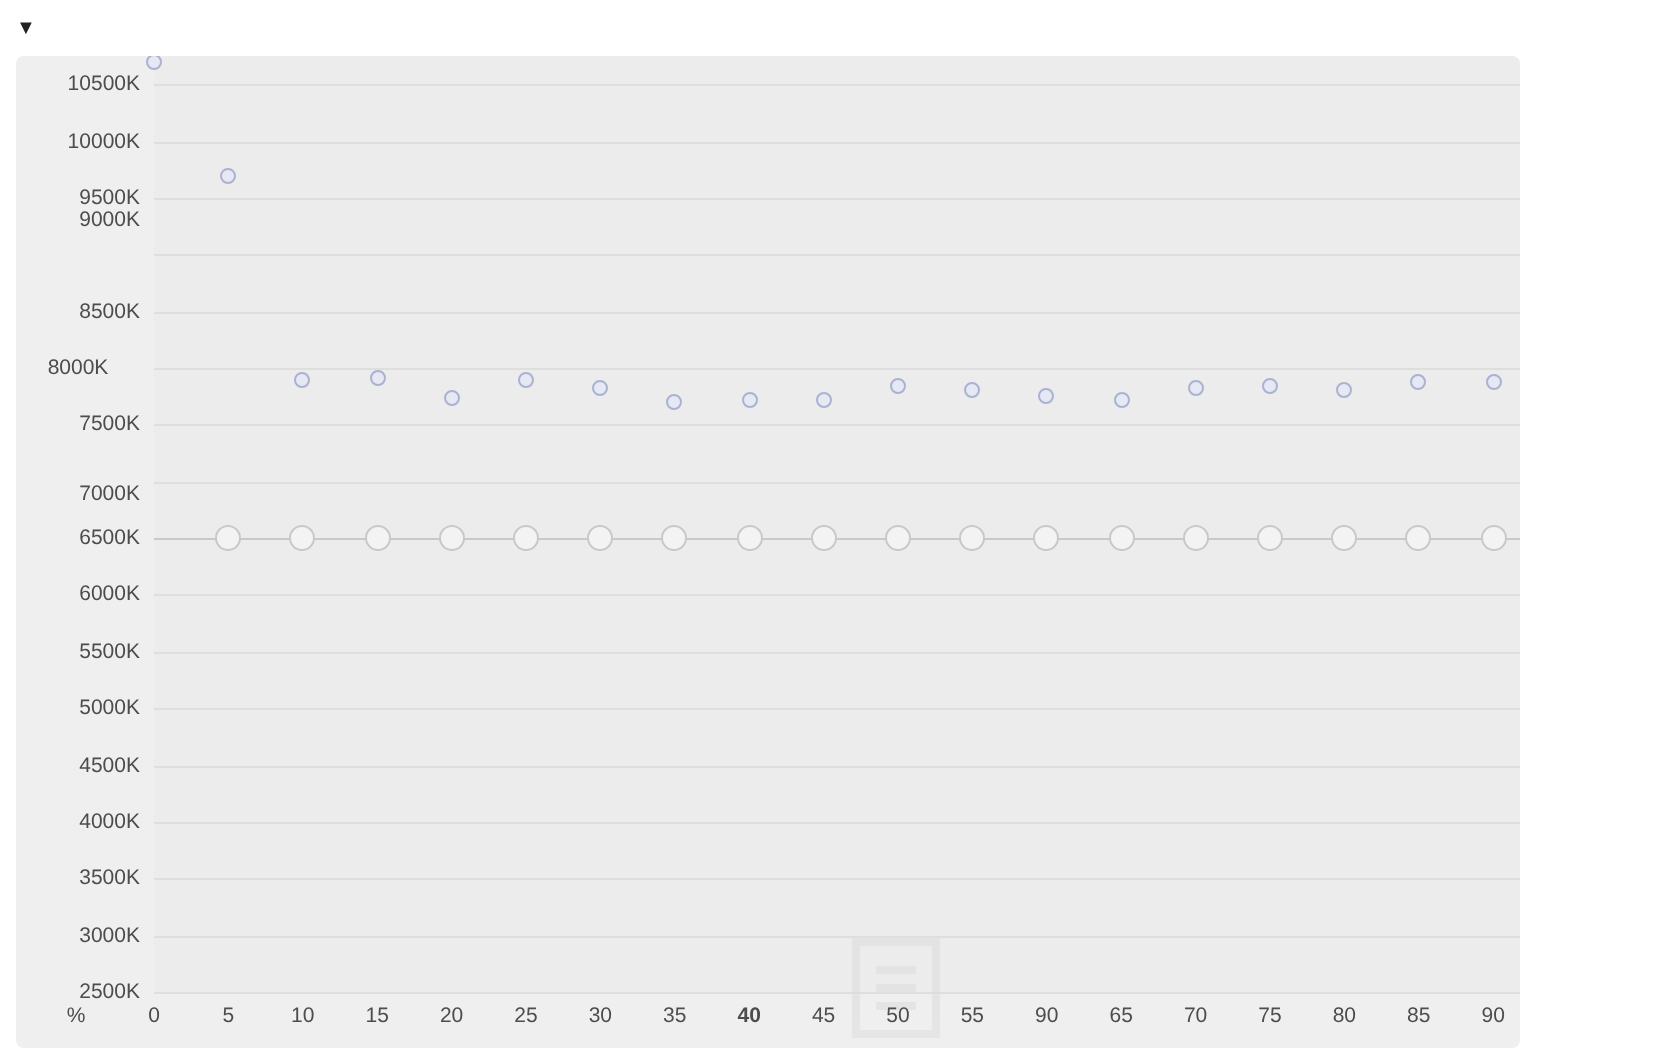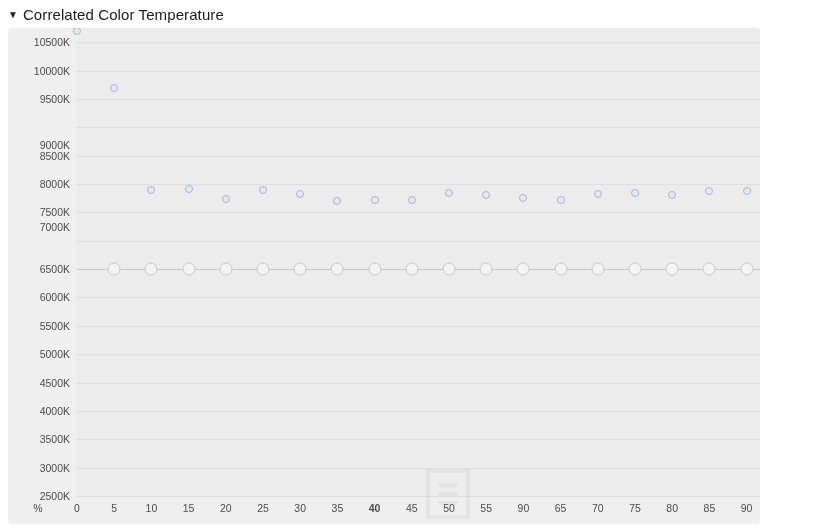--- a/index.html
+++ b/index.html
@@ -108,21 +108,20 @@
     line-height:1;
   }
 </style>
 </head>
 <body>
 
 <div id="root">
 
   <div class="panel-header">
     <span class="disclosure">▼</span>
-    <span class="panel-title">Correlated Color Temperature</span>
   </div>
 
   <div class="chart-card">
     <div class="plot-bg"></div>
     <div id="gridlines">
         <div class="gridline" style="top: 14px;"></div>
         <div class="gridline" style="top: 43px;"></div>
         <div class="gridline" style="top: 71px;"></div>
         <div class="gridline" style="top: 99px;"></div>
         <div class="gridline" style="top: 128px;"></div>
@@ -136,25 +135,25 @@
         <div class="gridline" style="top: 355px;"></div>
         <div class="gridline" style="top: 383px;"></div>
         <div class="gridline" style="top: 411px;"></div>
         <div class="gridline" style="top: 440px;"></div>
         <div class="gridline" style="top: 468px;"></div>
       </div>
     <div id="yticks">
         <div class="ytick" style="top: 14.1818px;">10500K</div>
         <div class="ytick" style="top: 42.5455px;">10000K</div>
         <div class="ytick" style="top: 70.9091px;">9500K</div>
-        <div class="ytick" style="top: 117px;">9000K</div>
+        <div class="ytick" style="top: 82px;">9000K</div>
         <div class="ytick" style="top: 127.636px;">8500K</div>
-        <div class="ytick" style="top: 156px;">8000K</div>
+        <div class="ytick" style="top: 156px; text-align: center;">8000K</div>
         <div class="ytick" style="top: 184.364px;">7500K</div>
-        <div class="ytick" style="top: 199px;">7000K</div>
+        <div class="ytick" style="top: 219px;">7000K</div>
         <div class="ytick" style="top: 241.091px;">6500K</div>
         <div class="ytick" style="top: 269.455px;">6000K</div>
         <div class="ytick" style="top: 297.818px;">5500K</div>
         <div class="ytick" style="top: 326.182px;">5000K</div>
         <div class="ytick" style="top: 354.545px;">4500K</div>
         <div class="ytick" style="top: 382.909px;">4000K</div>
         <div class="ytick" style="top: 411.273px;">3500K</div>
         <div class="ytick" style="top: 439.636px;">3000K</div>
         <div class="ytick" style="top: 468px;">2500K</div>
       </div>

